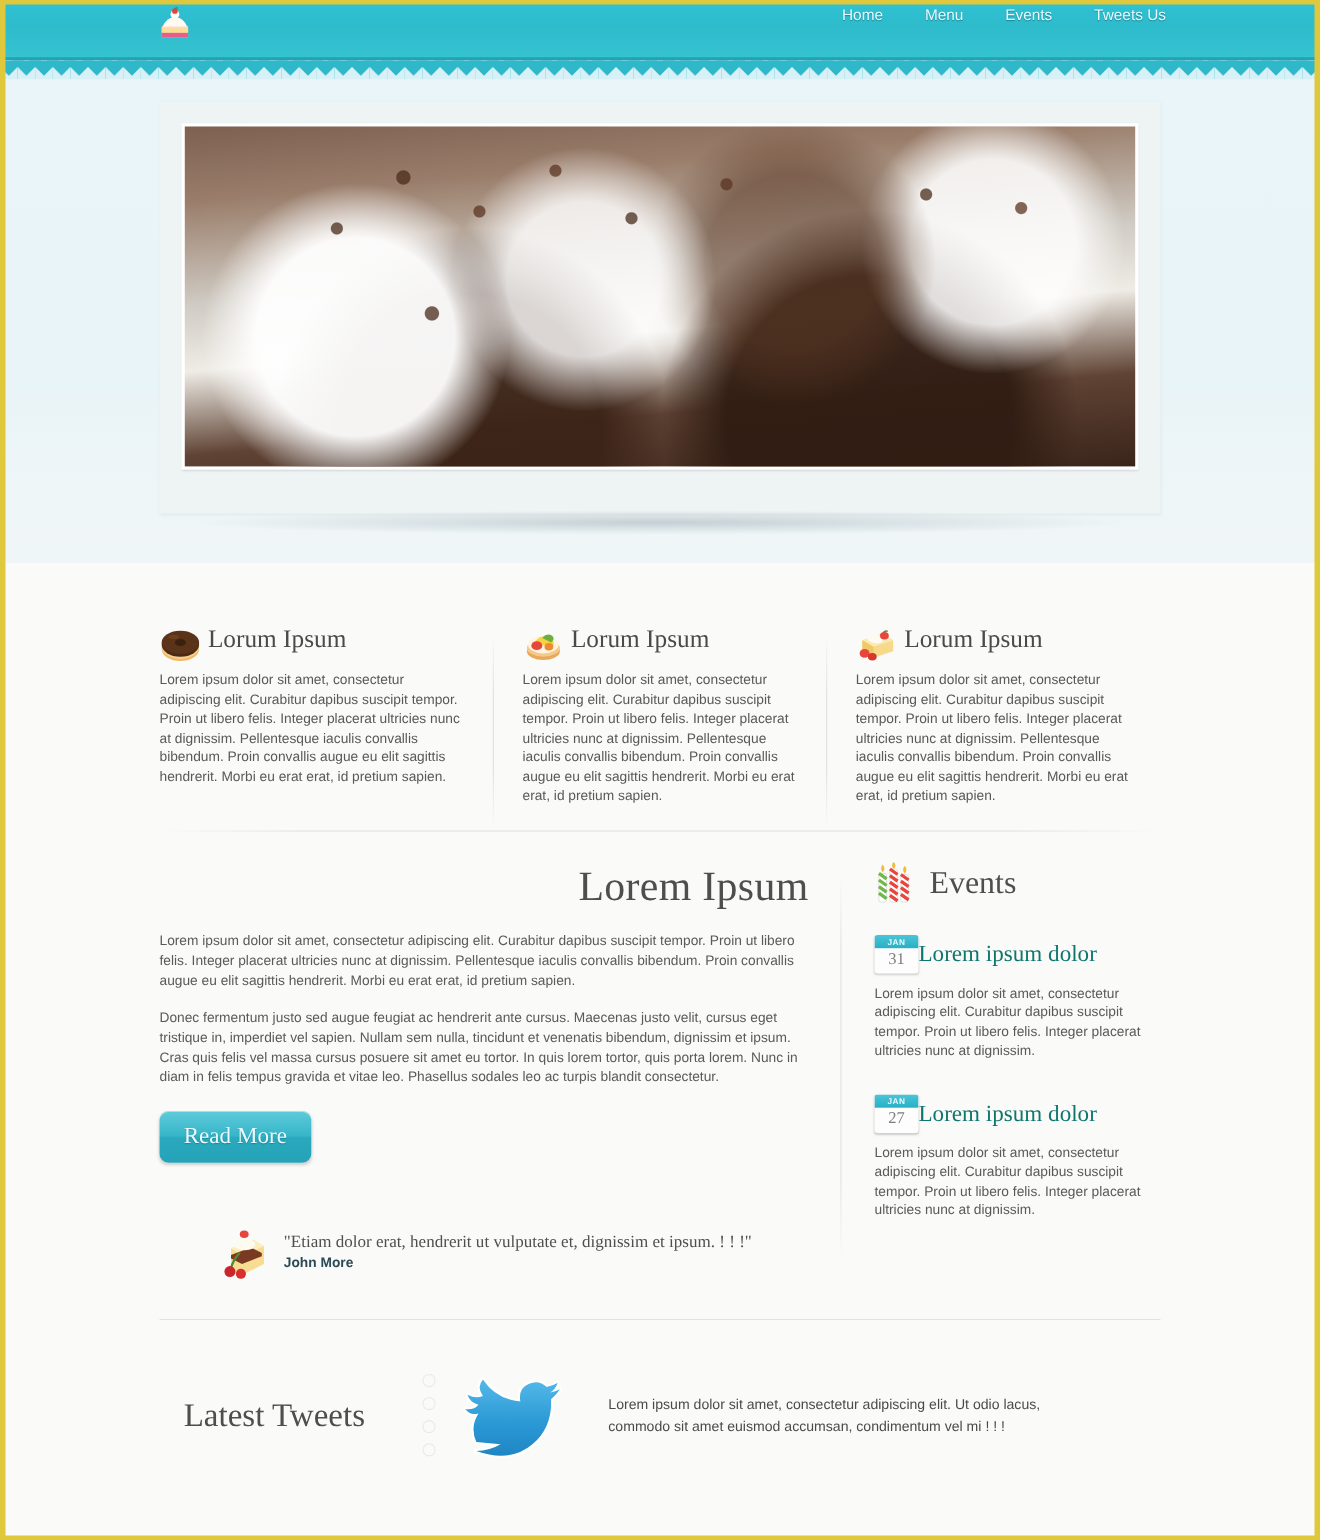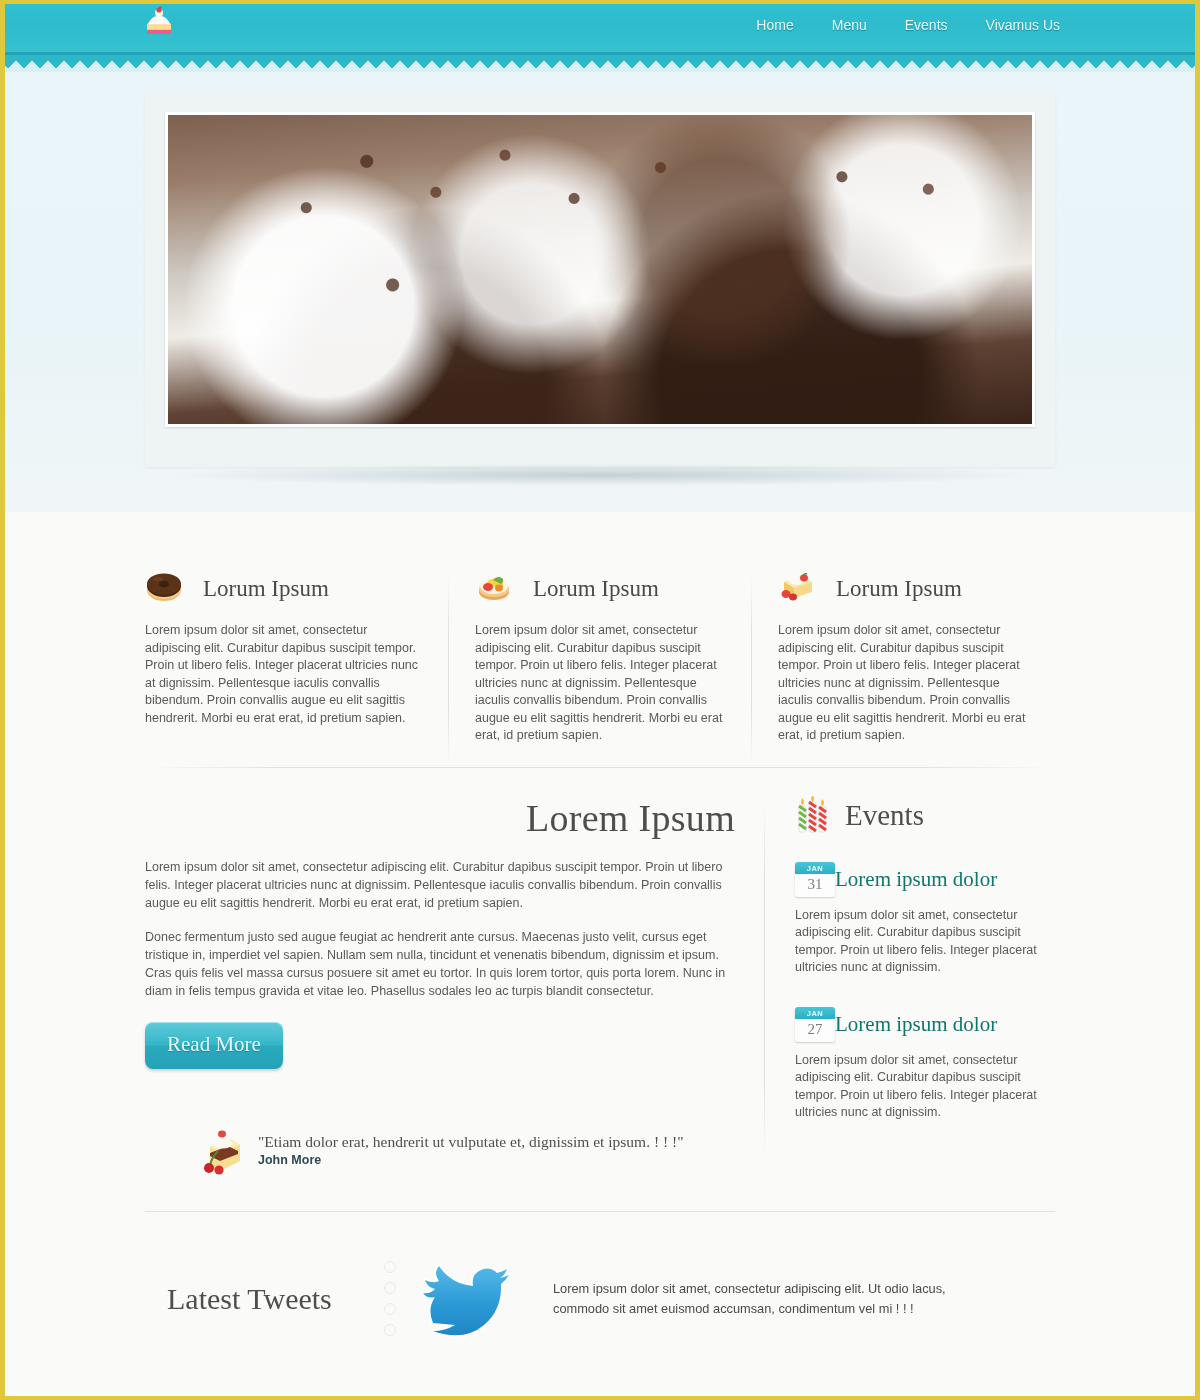--- a/index.html
+++ b/index.html
@@ -26,21 +26,21 @@
   .header{
     position:relative; height:52px; width:100%;
     background:linear-gradient(180deg,#2fc1d2 0%, #2ebccd 45%, #35c3d1 100%);
     overflow:visible;
   }
   .logo{ position:absolute; left:140px; top:4px; display:flex; align-items:center; }
   .logo-icon{ width:38px; height:38px; position:relative; margin-right:4px; }
   .logo-text{ font-family:"Liberation Serif", serif; font-size:36px; letter-spacing:-0.5px; line-height:42px; }
   .logo-bloom{ color:#18313f; }
   .logo-desserts{ color:#ffffff; }
-  .mainnav{ position:absolute; right:140px; top:17px; display:flex; gap:38px; }
+  .mainnav{ position:absolute; right:140px; top:5px; display:flex; gap:38px; }
   .mainnav a{
     color:#e9fbff; font-size:14px; text-decoration:none;
     text-shadow:0 1px 1px rgba(0,60,70,.45);
     font-family:"Liberation Sans", sans-serif;
   }
   .zigzag-wrap{ position:relative; height:20px; width:100%; background:#2fb8c9; }
   .zigzag-wrap:before{
     content:""; position:absolute; left:0; right:0; top:0; height:3px;
     background:#1fa3b5;
   }
@@ -119,21 +119,21 @@
   .wrap{ width:910px; margin:0 auto; position:relative; }
 
   
   .features{ display:flex; padding-top:38px; }
   .feature{ width:303px; padding-right:26px; position:relative; }
   .feature + .feature{ padding-left:27px; }
   .feature + .feature:before{
     content:""; position:absolute; left:0; top:6px; bottom:-22px; width:1px;
     background:linear-gradient(180deg, rgba(0,0,0,0) 0%, rgba(0,0,0,.10) 30%, rgba(0,0,0,.10) 70%, rgba(0,0,0,0) 100%);
   }
-  .feature-head{ display:flex; align-items:flex-end; gap:20px; margin-bottom:20px; }
+  .feature-head{ display:flex; align-items:flex-start; gap:6px; margin-bottom:8px; }
   .feature-title{
     font-family:"Liberation Serif", serif; font-size:23px; color:#4a4a4a; font-weight:400;
   }
   .feature-body{
     font-size:12.5px; line-height:17.5px; color:#595959;
   }
   .feat-icon{ width:38px; height:34px; position:relative; flex:0 0 auto; }
 
   .sep-row{ height:1px; background:linear-gradient(90deg, rgba(0,0,0,0), rgba(0,0,0,.10) 15%, rgba(0,0,0,.10) 85%, rgba(0,0,0,0)); margin:22px 0 0; }
 
@@ -222,21 +222,21 @@
           <circle cx="19" cy="6" r="2.6" fill="#e4443f"></circle>
           <path d="M19 4 q1.6 -1.6 2.6 -0.4" stroke="#4f8b32" stroke-width="1.2" fill="none"></path>
         </svg>
       </span>
     </div>
 
     <nav class="mainnav">
       <a href="#">Home</a>
       <a href="#">Menu</a>
       <a href="#">Events</a>
-      <a href="#">Vivamus Us</a>
+      <a href="#">Tweets Us</a>
     </nav>
   </div>
 
   <div class="zigzag-wrap">
     <div class="zigzag"></div>
   </div>
 
   <div class="slider-section">
     <div class="slider-box">
       <div class="slider-frame">

